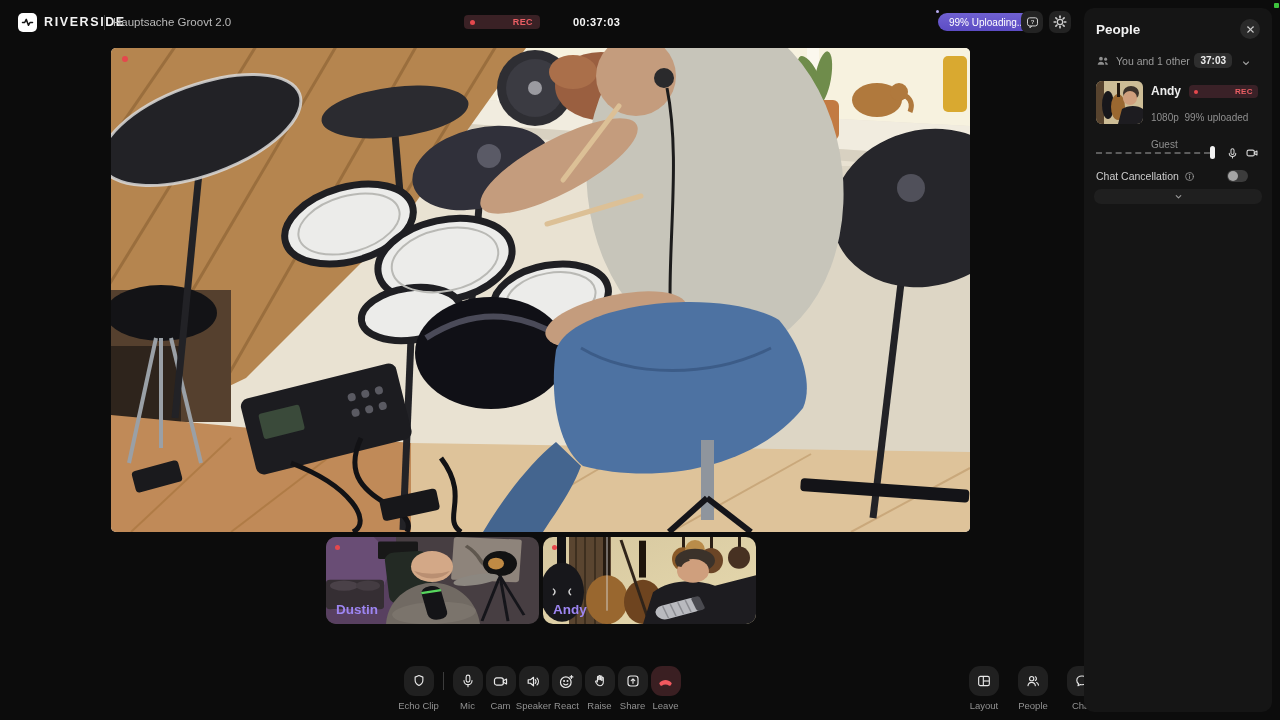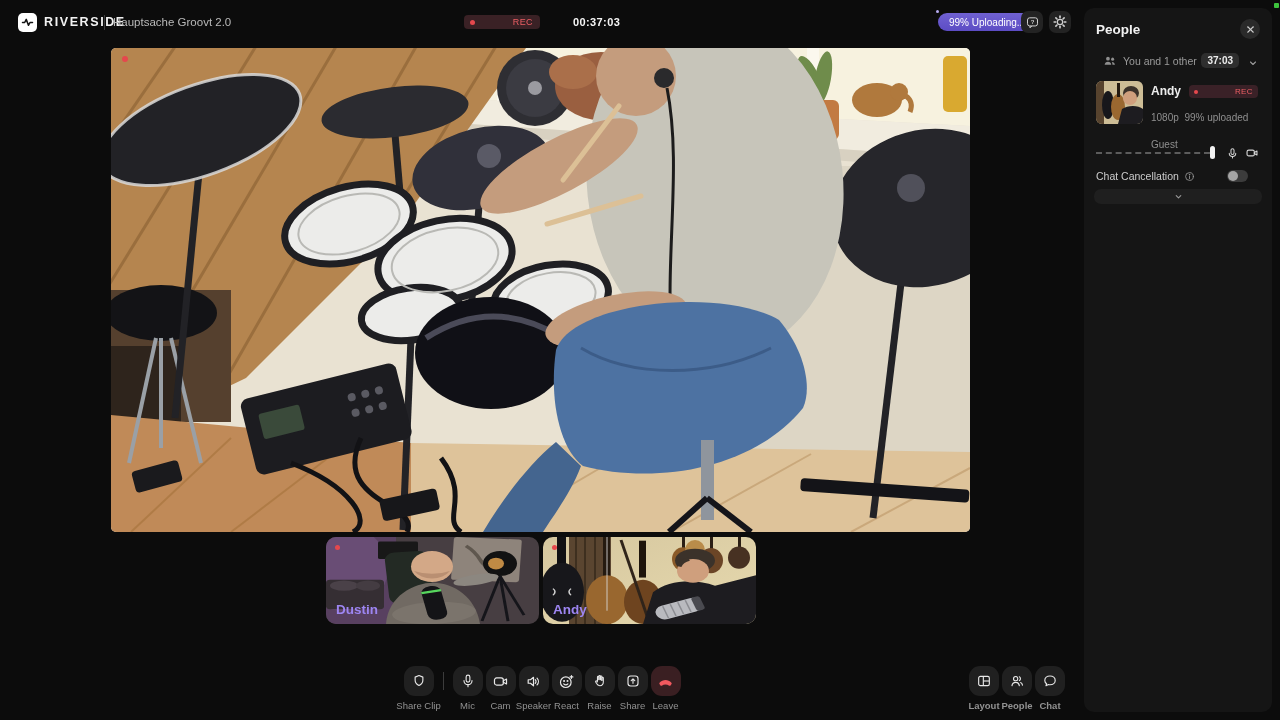--- a/index.html
+++ b/index.html
@@ -12,21 +12,21 @@
     background:#fff; border-radius:5px; display:flex; align-items:center; justify-content:center; }
   #brand { position:absolute; left:44px; top:15px; font-size:12.5px; font-weight:bold;
     letter-spacing:1.6px; color:#f2f2f2; }
   #brand-divider { position:absolute; left:104px; top:15px; width:1px; height:15px; background:#3a3a3a; }
   #session-title { position:absolute; left:113px; top:16px; font-size:11.5px; color:#b9b9b9; }
   #header-center { position:absolute; left:0; top:0; width:1084px; height:44px;
     display:flex; align-items:center; justify-content:center; gap:9px; pointer-events:none; }
   .rec-badge { display:flex; align-items:center; gap:4px; background:#3a2125;
     border-radius:4px; padding:2px 7px 2px 6px; }
   .rec-dot { width:5px; height:5px; border-radius:50%; background:#e5484d; }
-  .rec-text { font-size:9px; font-weight:normal; color:#ec5f64; letter-spacing:.4px;padding-left:34px; }
+  .rec-text { font-size:9px; font-weight:bold; color:#ec5f64; letter-spacing:.4px;padding-left:34px; }
   #timer { font-size:11px; font-weight:600; letter-spacing:.4px; color:#f5f5f5;padding-left:24px; }
   #upload-pill { position:absolute; left:938px; top:13px; height:18px; padding:0 11px;
     display:flex; align-items:center; border-radius:9px;
     background:linear-gradient(180deg,#7061d2,#5c4cc4); font-size:10px; color:#fff; }
   #upload-sparkle { position:absolute; left:936px; top:10px; width:3px; height:3px;
     border-radius:50%; background:#b7abf2; }
   .hdr-btn { position:absolute; top:11px; width:22px; height:22px; background:#232323;
     border-radius:7px; display:flex; align-items:center; justify-content:center; }
   #help-btn { left:1021px; } #settings-btn { left:1049px; }
   #green-dot { position:absolute; left:1274px; top:3px; width:5px; height:5px;
@@ -46,29 +46,29 @@
 
   
   #toolbar { position:absolute; left:0; top:666px; width:1084px;
     display:flex; justify-content:center; gap:3px; }
   .ctrl { width:30px; display:flex; flex-direction:column; align-items:center; }
   .ctrl-btn { width:30px; height:30px; border-radius:11px; background:#202020;
     display:flex; align-items:center; justify-content:center; }
   .ctrl-label { margin-top:4px; font-size:9.5px; color:#929292; white-space:nowrap; }
   #leave-btn { background:#3a1f22; }
   #toolbar-divider { width:1px; height:18px; margin:6px 6px 0 6px; background:#3c3c3c; }
-  #right-controls { position:absolute; left:969px; top:666px; display:flex; gap:3px;font-weight:bold; }
+  #right-controls { position:absolute; left:969px; top:666px; display:flex; gap:19px; }
 
   
   #panel { position:absolute; left:1084px; top:8px; width:188px; height:704px;
     background:#151515; border-radius:10px; }
   #panel-title { position:absolute; left:12px; top:14px; font-size:13.5px; font-weight:bold; color:#f2f2f2; }
   #panel-close { position:absolute; right:12px; top:11px; width:20px; height:20px;
     border-radius:50%; background:#2a2a2a; display:flex; align-items:center; justify-content:center; }
-  #summary-row { position:absolute; left:19px; top:45px; width:164px; height:16px;
+  #summary-row { position:absolute; left:12px; top:45px; width:164px; height:16px;
     display:flex; align-items:center; }
   #summary-text { font-size:10.5px; color:#9a9a9a; margin-left:6px; }
   #session-time-badge { position:absolute; right:28px; top:0; background:#2e2e2e;
     border-radius:5px; padding:2px 6px; font-size:10px; font-weight:bold; color:#ececec; }
   #summary-chevron { position:absolute; right:8px; top:2px; }
 
   #participant-card { position:absolute; left:12px; top:73px; width:164px; height:46px; }
   #p-thumb { position:absolute; left:0; top:0; width:47px; height:43px;
     border-radius:6px; overflow:hidden; background:#333; }
   #p-thumb svg { display:block; width:100%; height:100%; }
@@ -382,21 +382,21 @@
   <div class="tile-name">Andy</div>
 </div>
 
 <div id="toolbar">
   <div class="ctrl">
     <div class="ctrl-btn">
       <svg width="16" height="16" viewBox="0 0 24 24" fill="none">
         <path d="M12 3.8l5.8 2.4v4.6c0 3.9-2.7 6.4-5.8 7.9-3.1-1.5-5.8-4-5.8-7.9V6.2z" stroke="#e8e8e8" stroke-width="1.7" stroke-linejoin="round"></path>
       </svg>
     </div>
-    <div class="ctrl-label">Share Clip</div>
+    <div class="ctrl-label">Echo Clip</div>
   </div>
   <div id="toolbar-divider"></div>
   <div class="ctrl">
     <div class="ctrl-btn">
       <svg width="16" height="16" viewBox="0 0 24 24" fill="none" stroke="#e8e8e8" stroke-width="1.7" stroke-linecap="round">
         <rect x="9.2" y="3.2" width="5.6" height="10.5" rx="2.8"></rect>
         <path d="M6 11.5a6 6 0 0 0 12 0"></path>
           <line x1="12" y1="17.5" x2="12" y2="20.5"></line>
       </svg>
     </div>

